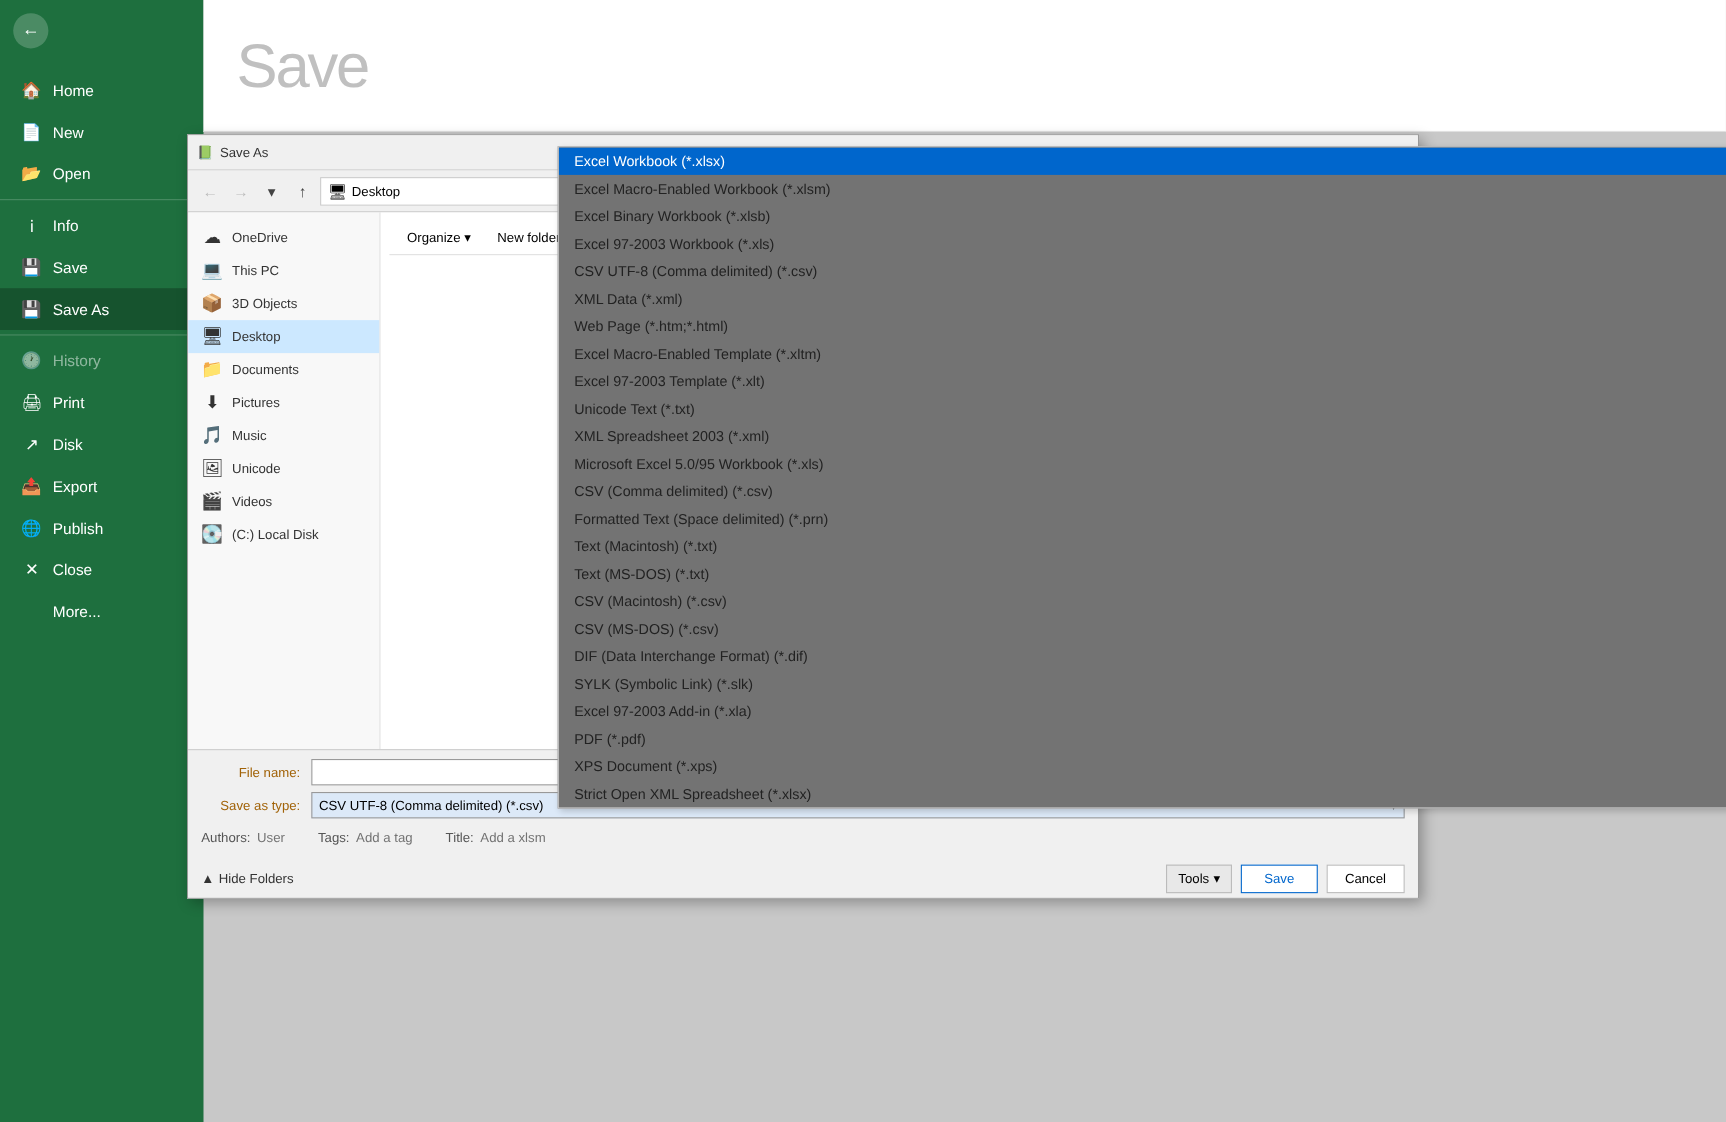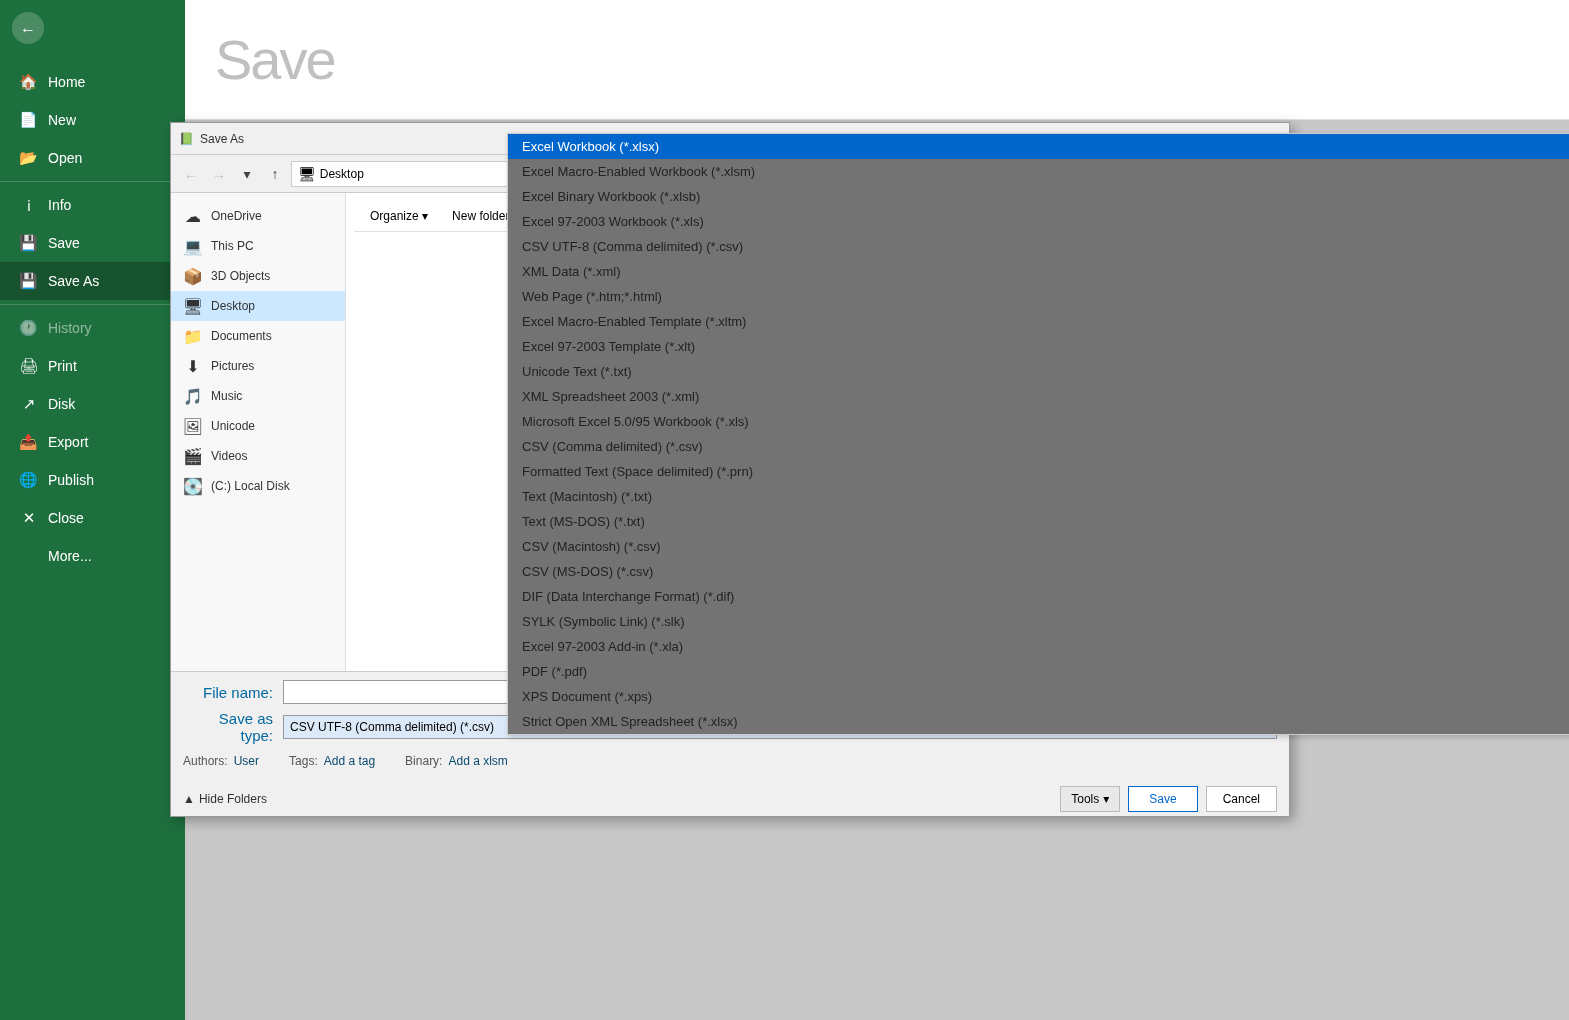--- a/index.html
+++ b/index.html
@@ -228,22 +228,22 @@
     }
 
     .footer-row {
       display: flex; align-items: center; margin-bottom: 6px;
     }
 
     .footer-label {
       width: 100px;
       text-align: right;
       padding-right: 10px;
-      font-size: 15px;
-      color: #0369a1;
+      font-size: 12px;
+      color: #a16207;
     }
 
     .footer-input {
       flex: 1;
       height: 24px;
       border: 1px solid #999;
       padding: 0 6px;
       font-size: 12px;
       background: white;
     }
@@ -265,21 +265,21 @@
       font-size: 12px;
     }
 
     .metadata-field {
       display: flex; align-items: flex-start; gap: 6px;
     }
 
     .metadata-label { color: #555; }
 
     .metadata-value-link {
-      color: #0c4a6e; cursor: pointer;
+      color: #737373; cursor: pointer;
     }
 
     .dialog-actions {
       display: flex; align-items: center; justify-content: space-between;
       padding: 6px 12px 4px;
       background: #f0f0f0;
     }
 
     .hide-folders-btn {
       display: flex; align-items: center; gap: 4px;
@@ -499,21 +499,21 @@
     <div class="metadata-row">
       <div class="metadata-field">
         <span class="metadata-label">Authors:</span>
         <span class="metadata-value-link">User</span>
       </div>
       <div class="metadata-field">
         <span class="metadata-label">Tags:</span>
         <span class="metadata-value-link">Add a tag</span>
       </div>
       <div class="metadata-field">
-        <span class="metadata-label">Binary:</span>
+        <span class="metadata-label">Title:</span>
         <span class="metadata-value-link">Add a xlsm</span>
       </div>
     </div>
   </div>
 
   <div class="dialog-actions">
     <button class="hide-folders-btn">
       <span>▲</span>
       <span>Hide Folders</span>
     </button>

